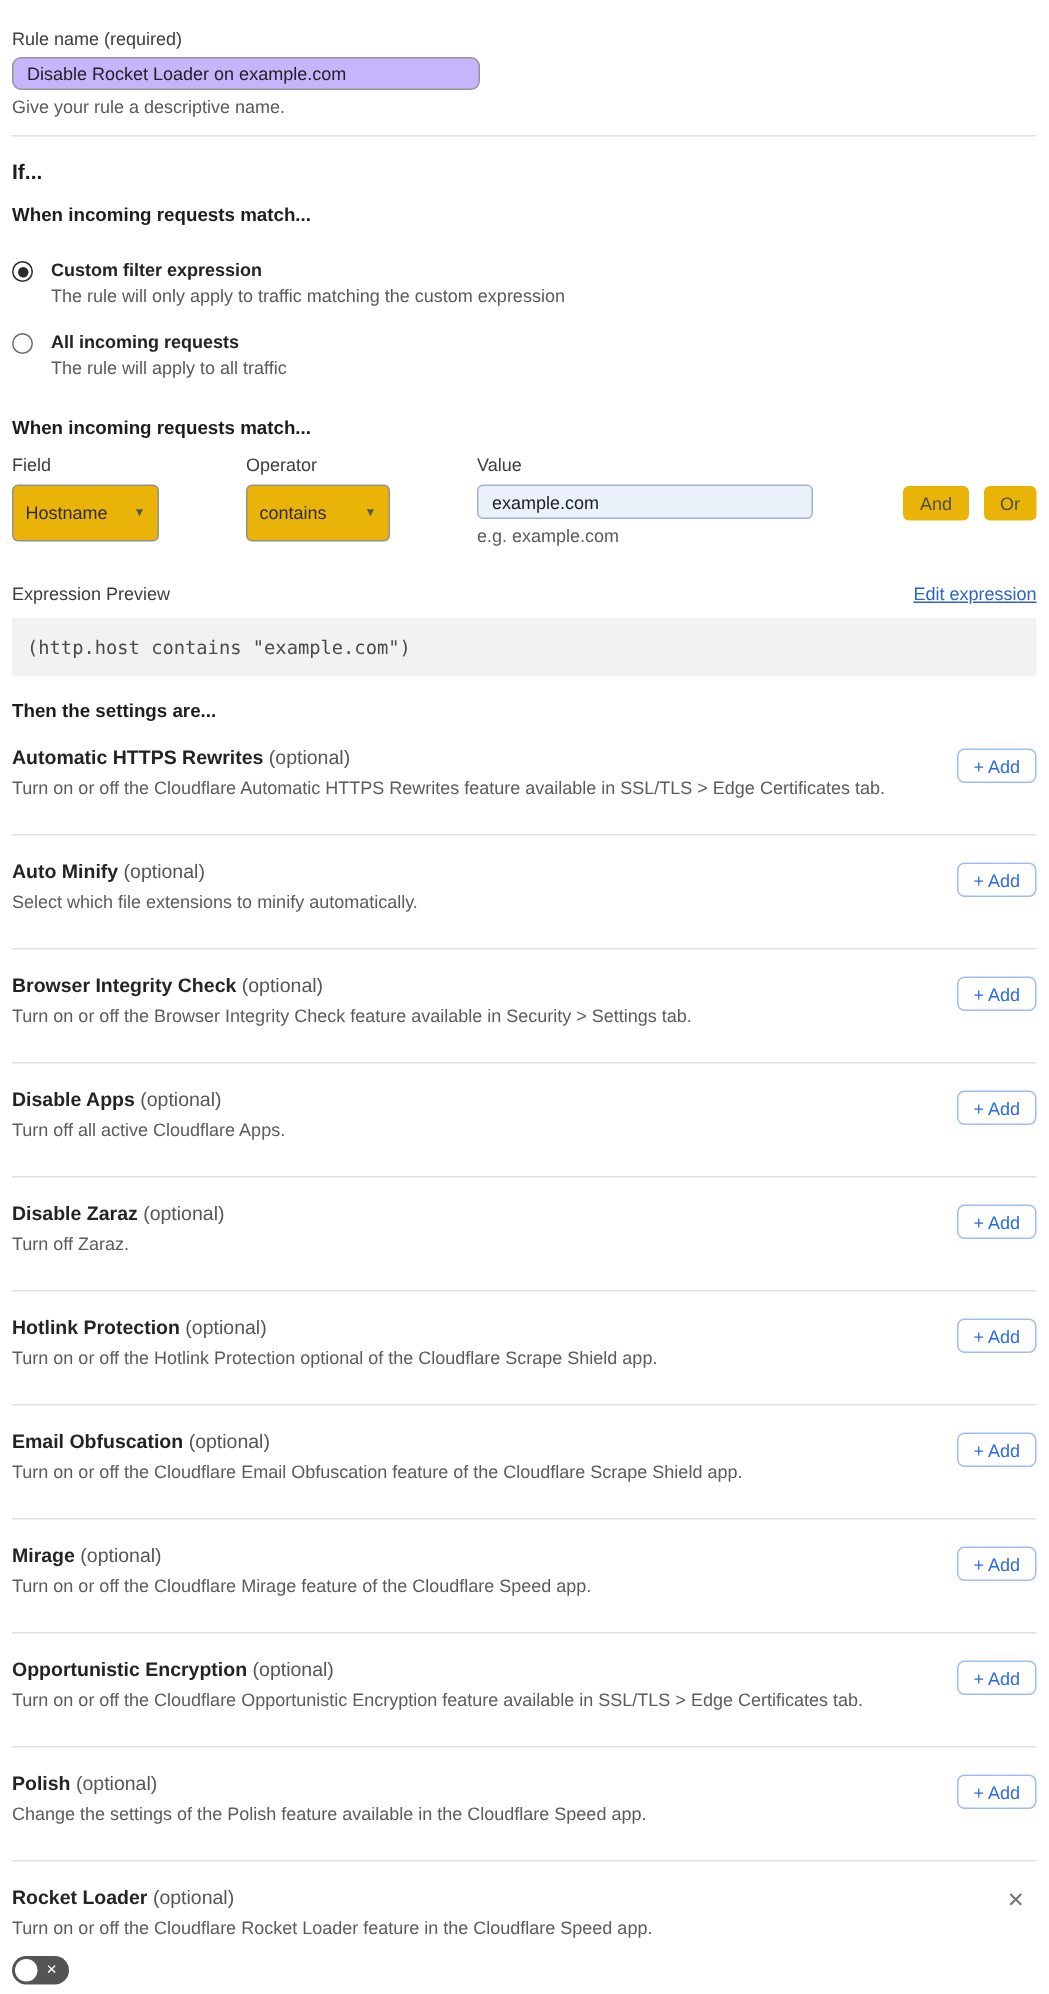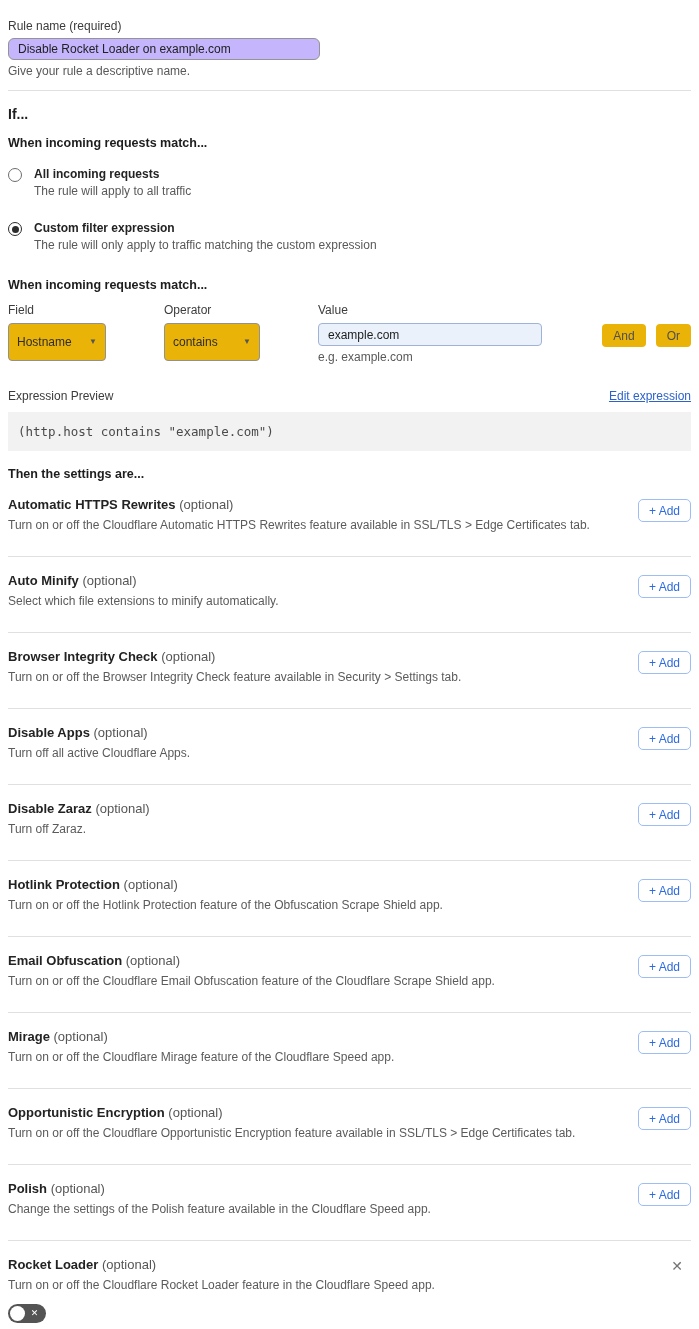--- a/index.html
+++ b/index.html
@@ -118,36 +118,36 @@
 
   <div class="field-label">Rule name (required)</div>
   <input class="rule-name-input" type="text" value="Disable Rocket Loader on example.com" style="">
   <div class="helper">Give your rule a descriptive name.</div>
 
   <hr class="divider">
 
   <div class="if-heading">If...</div>
   <div class="sub-heading">When incoming requests match...</div>
 
+  <div class="option second selected">
+    <span class="radio"></span>
+    <span>
+      <div class="option-label">Custom filter expression</div>
+      <div class="option-desc">The rule will only apply to traffic matching the custom expression</div>
+    </span>
+  </div>
+
   <div class="option first">
     <span class="radio"></span>
     <span>
       <div class="option-label">All incoming requests</div>
       <div class="option-desc">The rule will apply to all traffic</div>
     </span>
   </div>
 
-  <div class="option second selected">
-    <span class="radio"></span>
-    <span>
-      <div class="option-label">Custom filter expression</div>
-      <div class="option-desc">The rule will only apply to traffic matching the custom expression</div>
-    </span>
-  </div>
-
   <div class="matcher-heading">When incoming requests match...</div>
 
   <div class="matcher-row">
     <div class="col field-col">
       <div class="col-label">Field</div>
       <div class="select">
         <span>Hostname</span>
         <span class="caret">▼</span>
       </div>
     </div>
@@ -231,21 +231,21 @@
     </div>
     <button class="add-btn">+ Add</button>
   </div>
 
   <div class="setting-row">
     <div class="setting-info">
       <div class="setting-title">
         <span class="setting-name">Hotlink Protection</span>
         <span class="setting-optional">(optional)</span>
       </div>
-      <div class="setting-desc">Turn on or off the Hotlink Protection feature of the Obfuscation Scrape Shield app.</div>
+      <div class="setting-desc">Turn on or off the Hotlink Protection optional of the Cloudflare Scrape Shield app.</div>
     </div>
     <button class="add-btn">+ Add</button>
   </div>
 
   <div class="setting-row">
     <div class="setting-info">
       <div class="setting-title">
         <span class="setting-name">Email Obfuscation</span>
         <span class="setting-optional">(optional)</span>
       </div>

